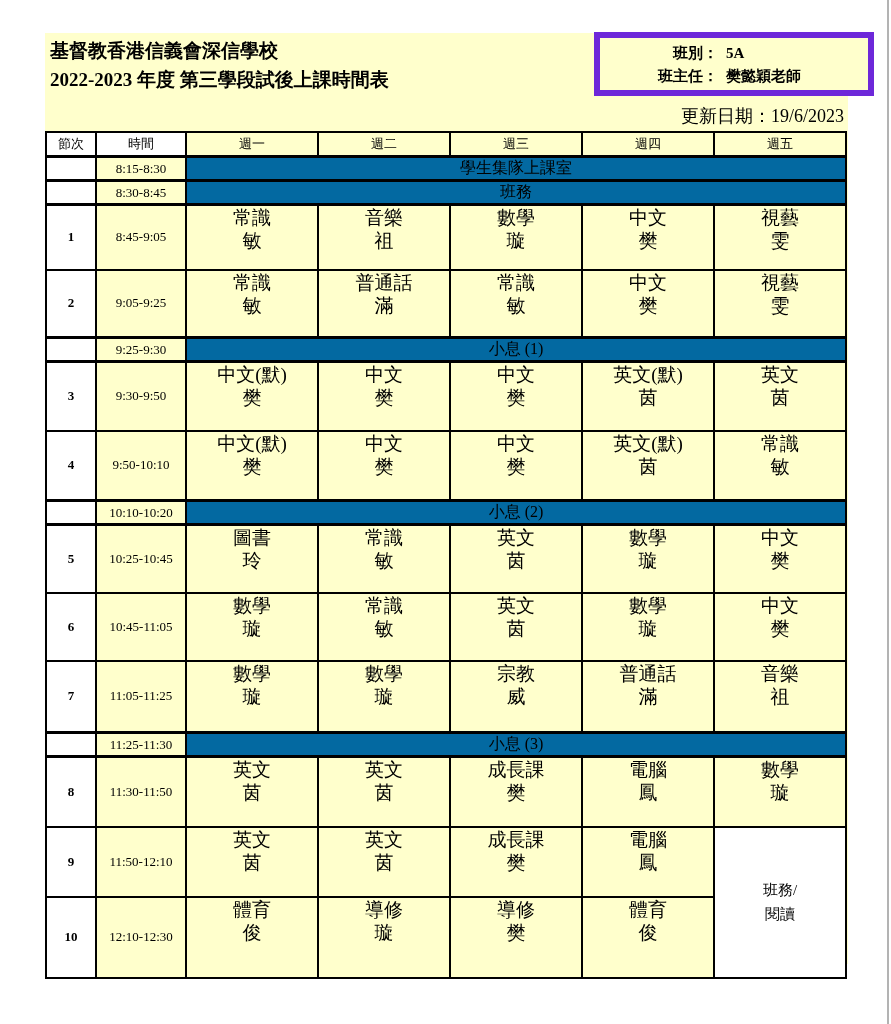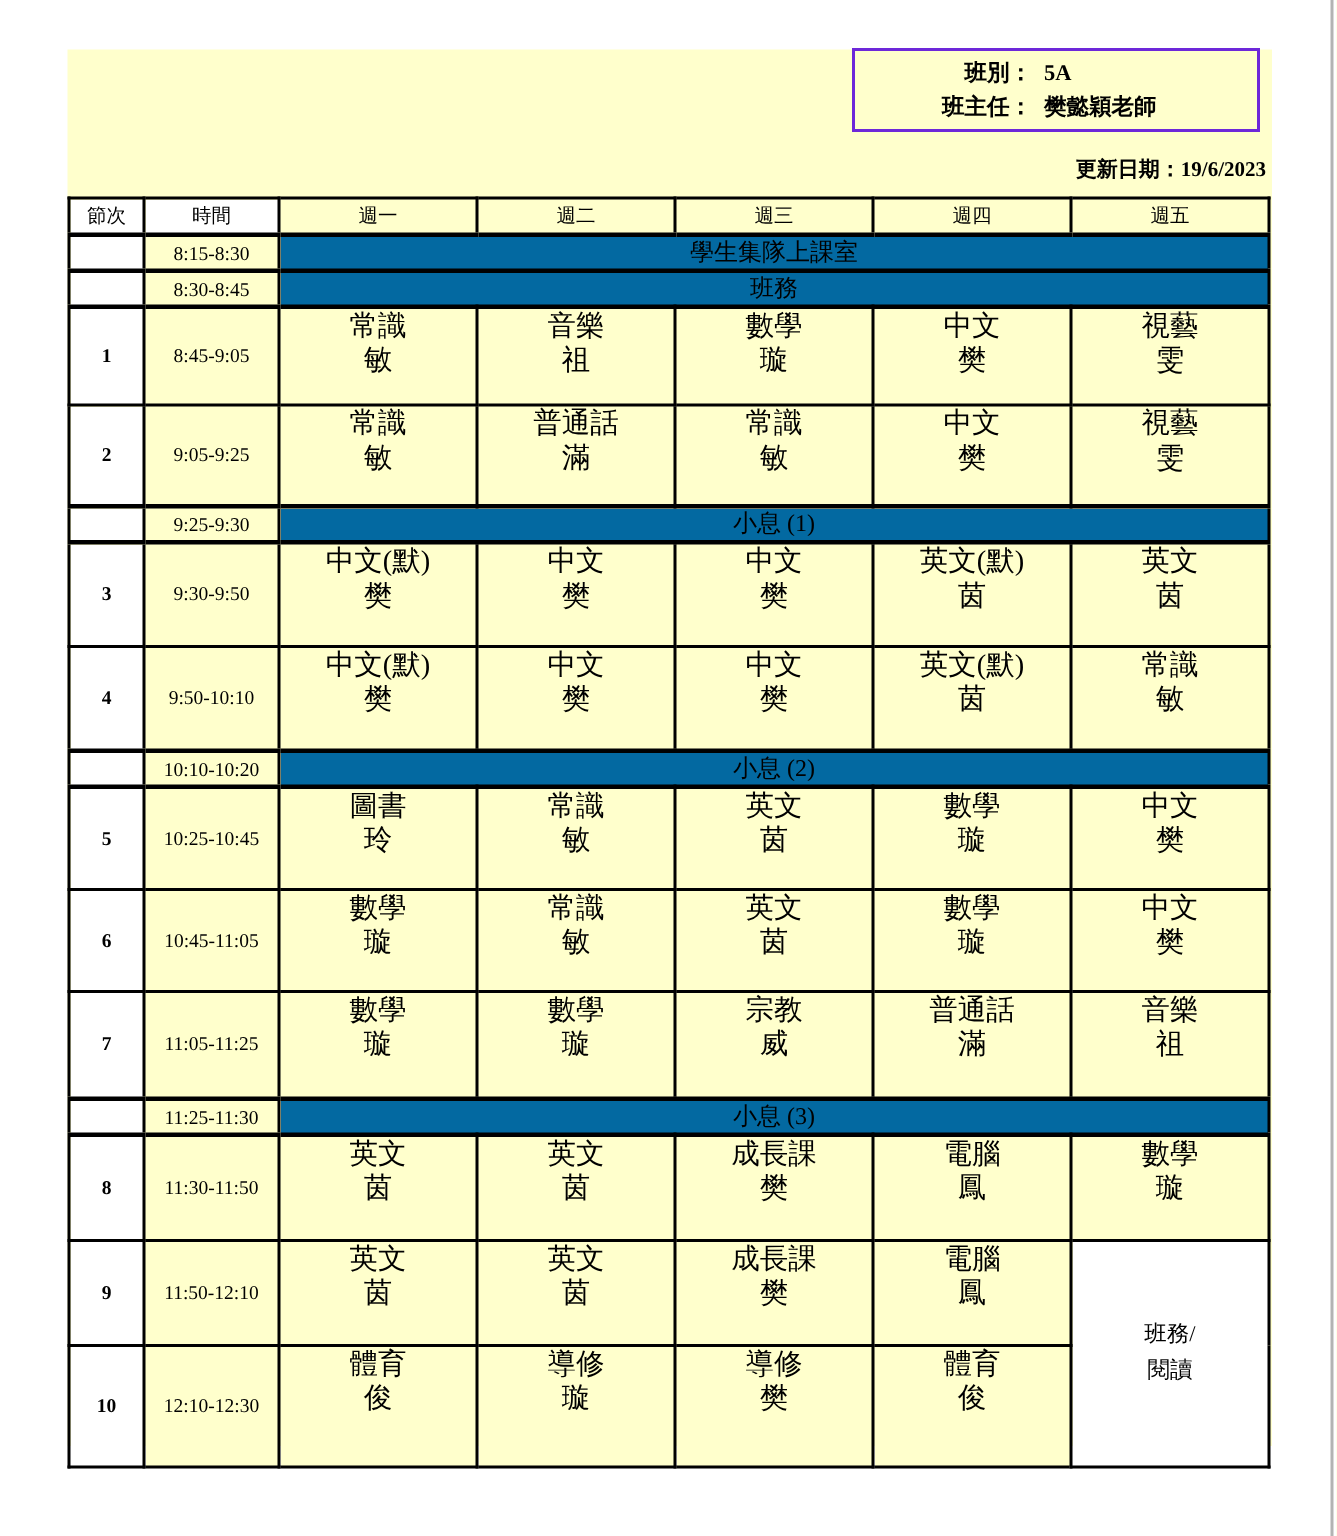--- a/index.html
+++ b/index.html
@@ -7,29 +7,29 @@
     width:891px;height:1024px;position:relative;background:#ffffff;
     font-family:"Liberation Serif","DejaVu Serif",serif;color:#000;
     overflow:hidden;
   }
   .content-bg{position:absolute;left:45px;top:33px;width:803px;height:931px;background:#ffffcc;}
   .edge-line{position:absolute;right:2px;top:0;width:2px;height:1024px;background:#b3b3b3;}
 
   .title-block{position:absolute;left:50px;top:36px;font-weight:bold;font-size:19px;line-height:29px;white-space:nowrap;}
 
   .class-box{
-    position:absolute;left:568px;top:32px;width:268px;height:52px;
-    border:2px solid #6d28d9;background:#ffffcc;
+    position:absolute;left:594px;top:32px;width:268px;height:52px;
+    border:6px solid #6d28d9;background:#ffffcc;
     display:grid;grid-template-columns:118px auto;align-content:center;
     column-gap:8px;row-gap:1px;font-weight:bold;font-size:15px;line-height:22px;
   }
   .class-box .lbl{text-align:right;}
   .class-box .val{text-align:left;}
 
-  .update-label{position:absolute;right:47px;top:104px;font-weight:bold;font-size:14px;}
+  .update-label{position:absolute;right:47px;top:104px;font-weight:normal;font-size:18px;}
 
   table.tt{
     position:absolute;left:45px;top:131px;
     border-collapse:collapse;table-layout:fixed;
     border:1px solid #84cc16;
     font-size:13px;
   }
   table.tt td,table.tt th{border:2px solid #000;padding:0;text-align:center;overflow:hidden;}
   table.tt thead th{border-bottom-width:3px;height:22px;font-weight:normal;background:#ffffcc;}
   table.tt thead th.white{background:#fff;}
@@ -41,20 +41,22 @@
   td.merged-cell{background:#ffffff;vertical-align:middle;font-size:15px;line-height:24px;border-top-width:3px;}
   td.blank-cell{background:#ffffff;}
 </style>
 </head>
 <body>
 
 <div class="content-bg"></div>
 <div class="edge-line"></div>
 
 <div class="title-block">
+  <div>基督教香港信義會深信學校</div>
+  <div>2022-2023 年度 第三學段試後上課時間表</div>
 </div>
 
 <div class="class-box">
   <span class="lbl">班別：</span>
   <span class="val">5A</span>
   <span class="lbl">班主任：</span>
   <span class="val">樊懿穎老師</span>
 </div>
 
 <div class="update-label">更新日期：19/6/2023</div>

